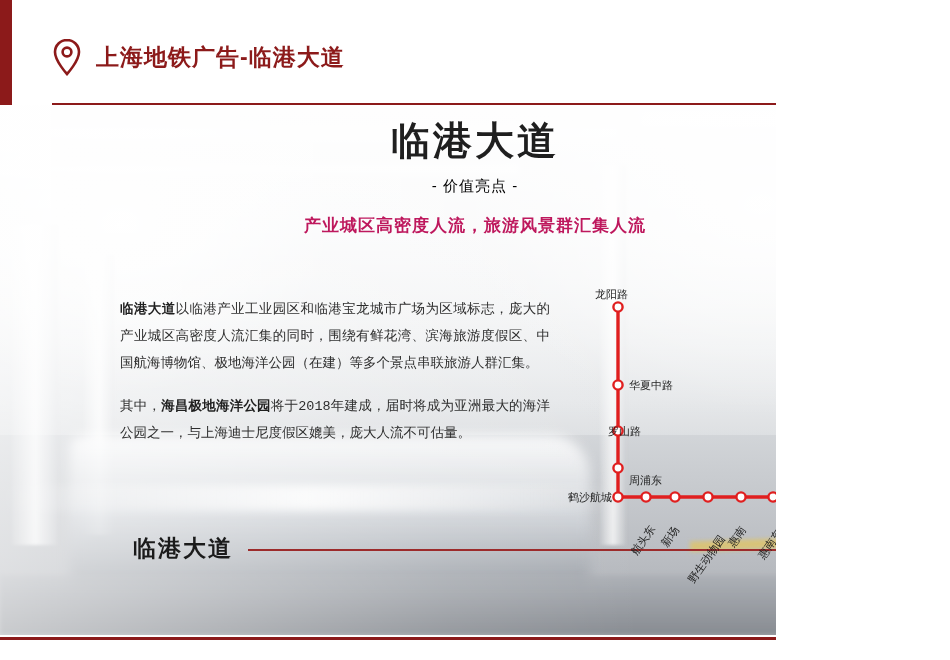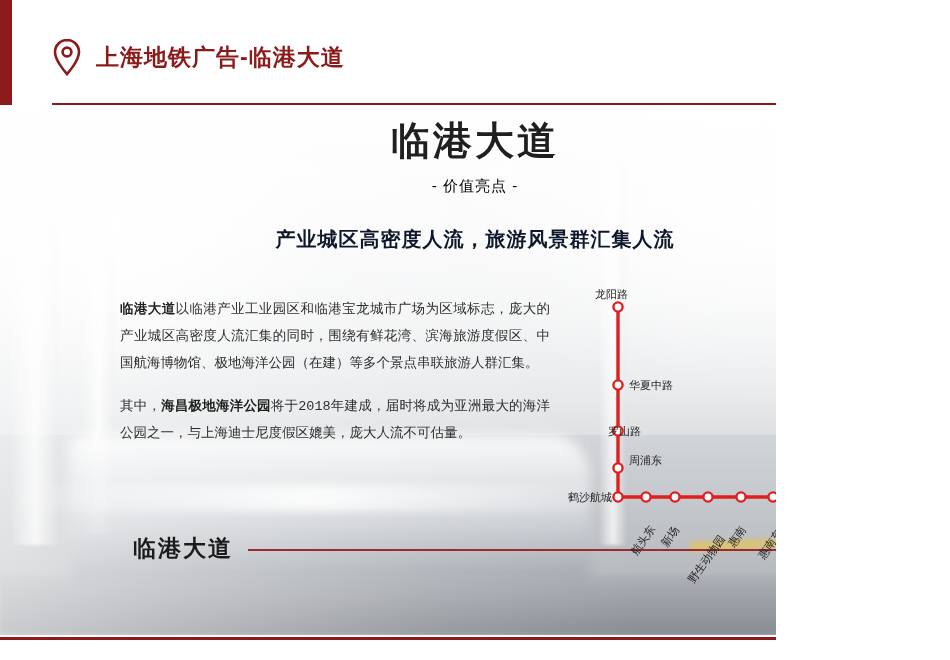--- a/index.html
+++ b/index.html
@@ -126,24 +126,24 @@
     letter-spacing: 3px;
     line-height: 1.1;
   }
   .sub-title {
     margin-top: 14px;
     font-size: 15px;
     color: #000000;
     letter-spacing: 1px;
   }
   .headline {
-    margin-top: 30px;
-    font-size: 20px;
-    font-weight: bold;
-    color: #0f172a;
+    margin-top: 18px;
+    font-size: 17px;
+    font-weight: bold;
+    color: #be185d;
     letter-spacing: 1px;
   }
 
   
   .copy {
     position: absolute;
     left: 120px; top: 296px;
     width: 430px;
     font-size: 13.5px;
     line-height: 2.0;
@@ -290,21 +290,21 @@
 
       <circle cx="285" cy="232" r="26" fill="none" stroke="#e01f1f" stroke-width="3"></circle>
       <circle cx="285" cy="232" r="5" fill="#ffffff" stroke="#e01f1f" stroke-width="2.6"></circle>
 
       <circle cx="305" cy="262" r="5.2" fill="#ffffff" stroke="#2e9b86" stroke-width="2.6"></circle>
     </svg>
 
     <div class="mlabel" style="left:50px; top:2px;">龙阳路</div>
     <div class="mlabel" style="left:84px; top:93px;">华夏中路</div>
     <div class="mlabel" style="left:35px; top:139px;margin-left:28px;">罗山路</div>
-    <div class="mlabel" style="left:84px; top:168px;">周浦东</div>
+    <div class="mlabel" style="left:84px; top:188px;">周浦东</div>
 
     <div class="mlabel" style="left:23px; top:205px;">鹤沙航城</div>
     <div class="mlabel rot" style="left:95px; top:258px;">航头东</div>
     <div class="mlabel rot" style="left:125px; top:250px;">新场</div>
     <div class="mlabel rot" style="left:152px; top:286px;">野生动物园</div>
     <div class="mlabel rot" style="left:192px; top:250px;">惠南</div>
     <div class="mlabel rot" style="left:222px; top:262px;">惠南东</div>
     <div class="mlabel rot" style="left:256px; top:250px;">书院</div>
     <div class="mlabel rot hi" style="left:278px; top:278px;">临港大道</div>
     <div class="mlabel rot" style="left:312px; top:292px;">滴水湖</div>

